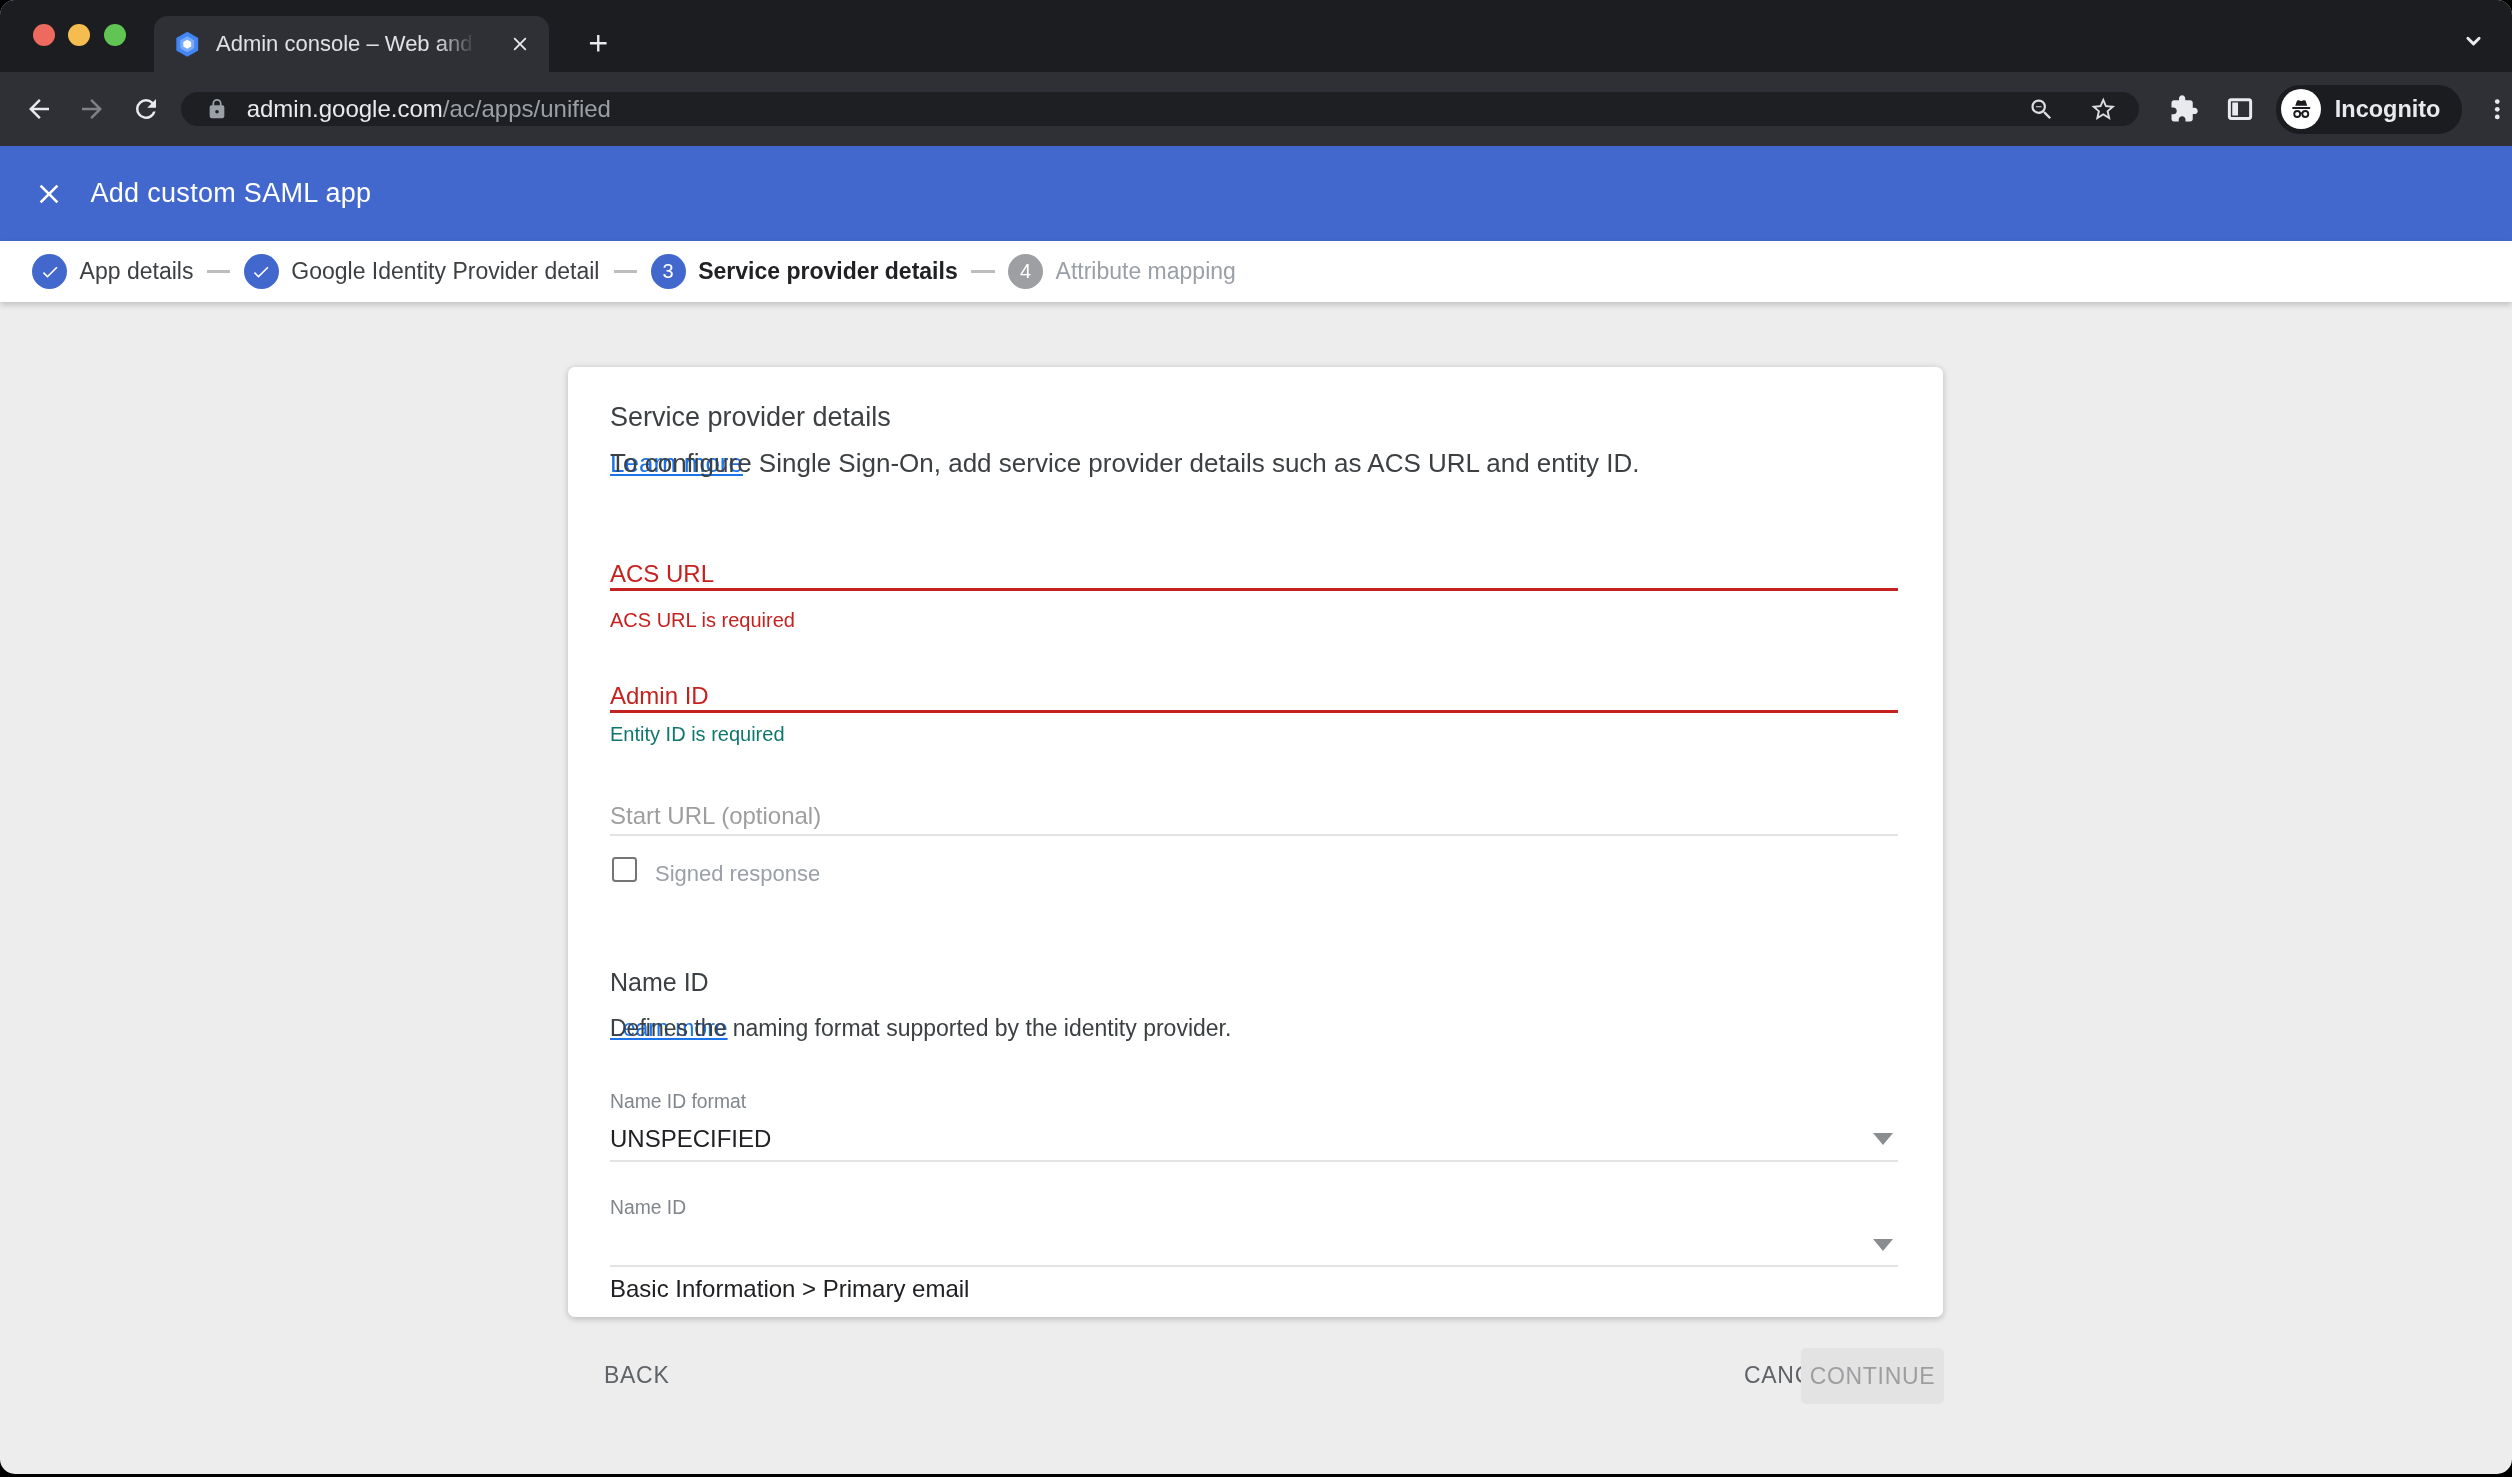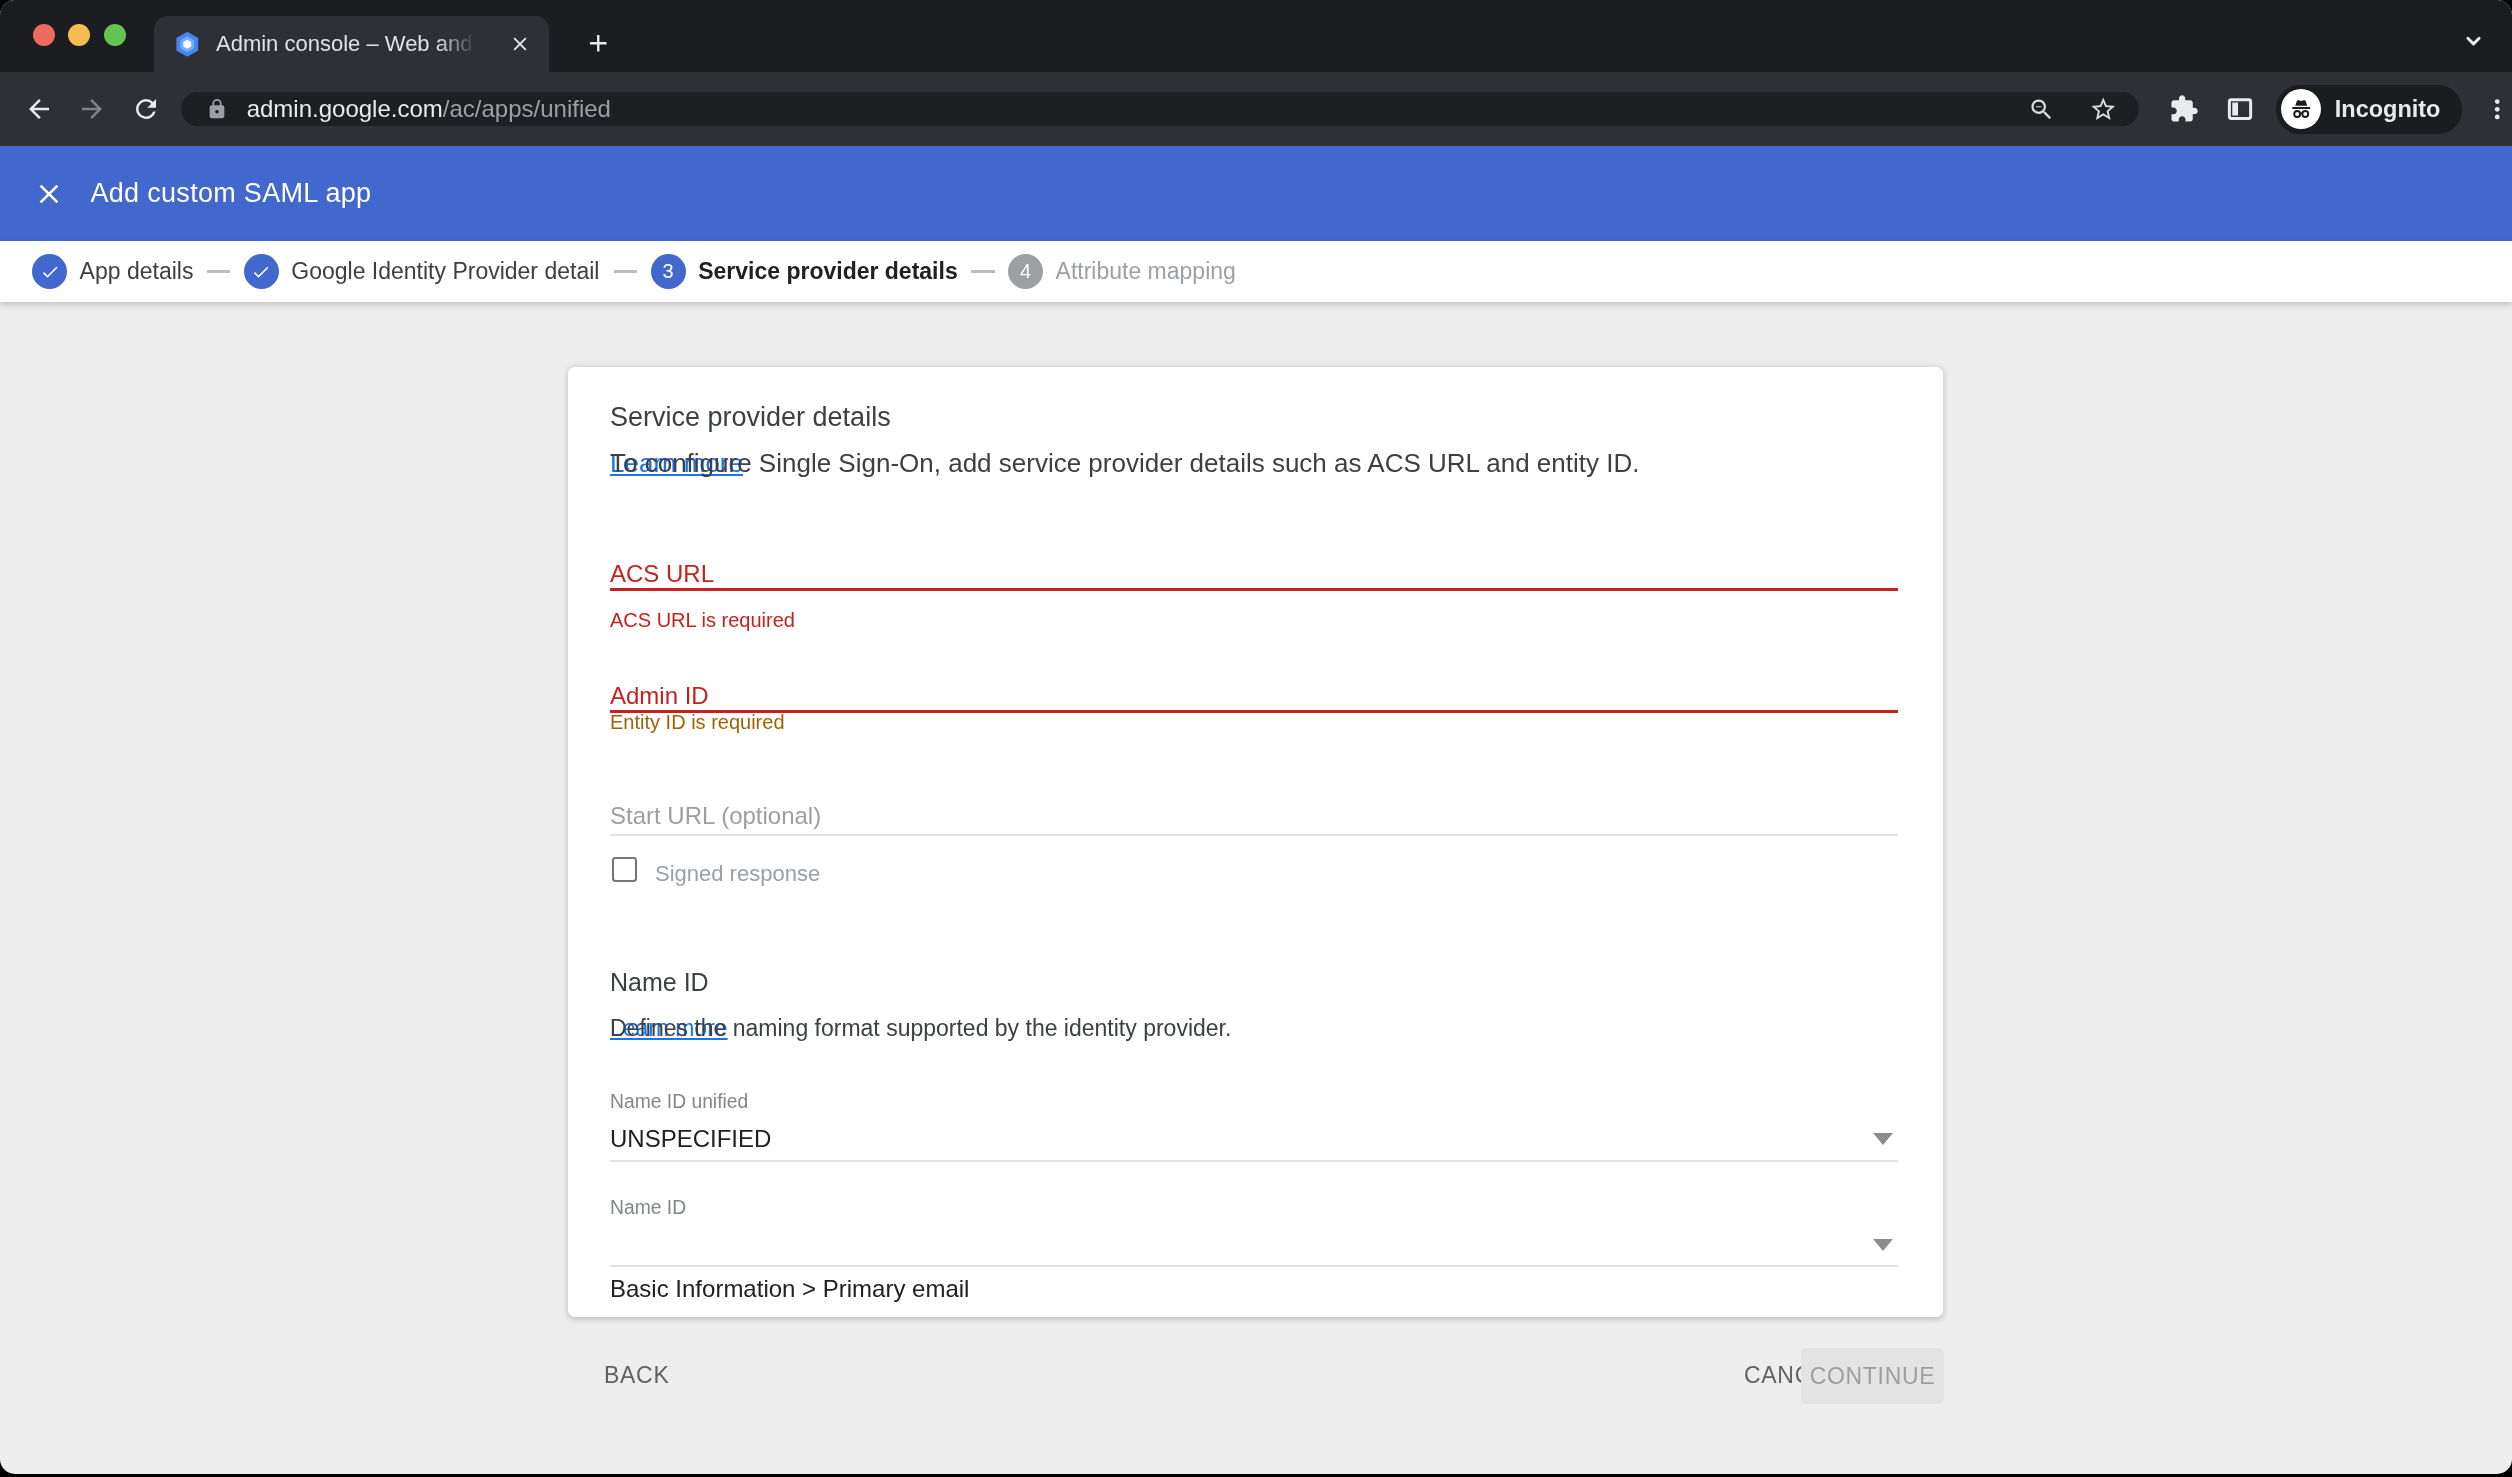--- a/index.html
+++ b/index.html
@@ -65,21 +65,21 @@
   .card * { position:absolute; }
   .card-heading { left:42px; top:35px; font-size:27px; font-weight:500; color:#3c4043; }
   .card-desc { left:42px; top:81px; font-size:26px; color:#3c4043; white-space:nowrap; }
   .link { color:#1a73e8; position:static; }
   .field-label-error { font-size:24px; color:#c5221f; }
   .acs-label { left:42px; top:193px; }
   .acs-underline { left:42px; top:221px; width:1288px; height:3.4px; background:#c5221f; }
   .acs-error { left:42px; top:242px; font-size:20px; color:#c5221f; }
   .entity-label { left:42px; top:315px; }
   .entity-underline { left:42px; top:343px; width:1288px; height:3.4px; background:#c5221f; }
-  .entity-error { left:42px; top:344px; font-size:20px; color:#a16207; }
+  .entity-error { left:42px; top:356px; font-size:20px; color:#0f766e; }
   .start-placeholder { left:42px; top:435px; font-size:24px; color:#9e9e9e; }
   .start-underline { left:42px; top:467px; width:1288px; height:1.7px; background:#e1e3e4; }
   .checkbox { left:44px; top:490px; width:25px; height:25px; border:2.5px solid #757575; border-radius:3.4px; background:#fff; }
   .checkbox-label { left:87px; top:494px; font-size:22px; color:#9aa0a6; }
   .nameid-heading { left:42px; top:601px; font-size:25px; font-weight:500; color:#3c4043; }
   .nameid-desc { left:42px; top:648px; font-size:23px; color:#3c4043; white-space:nowrap; }
   .small-label { font-size:19.3px; color:#80868b; }
   .format-label { left:42px; top:724px; }
   .format-value { left:42px; top:758px; font-size:24px; color:#202124; }
   .format-underline { left:42px; top:793px; width:1288px; height:1.7px; background:#e1e3e4; }
@@ -254,21 +254,21 @@
 
       <div class="start-placeholder">Start URL (optional)</div>
       <div class="start-underline"></div>
 
       <div class="checkbox"></div>
       <div class="checkbox-label">Signed response</div>
 
       <div class="nameid-heading">Name ID</div>
       <div class="nameid-desc"><span>Defines the naming format supported by the identity provider.</span> <a class="link" href="#">Learn more</a></div>
 
-      <div class="small-label format-label">Name ID unified</div>
+      <div class="small-label format-label">Name ID format</div>
       <div class="format-value">UNSPECIFIED</div>
       <div class="dd-arrow dd-arrow-1"></div>
       <div class="format-underline"></div>
 
       <div class="small-label nameid-label">Name ID</div>
       <div class="nameid-value">Basic Information &gt; Primary email</div>
       <div class="dd-arrow dd-arrow-2"></div>
       <div class="nameid-underline"></div>
     </div>
 

